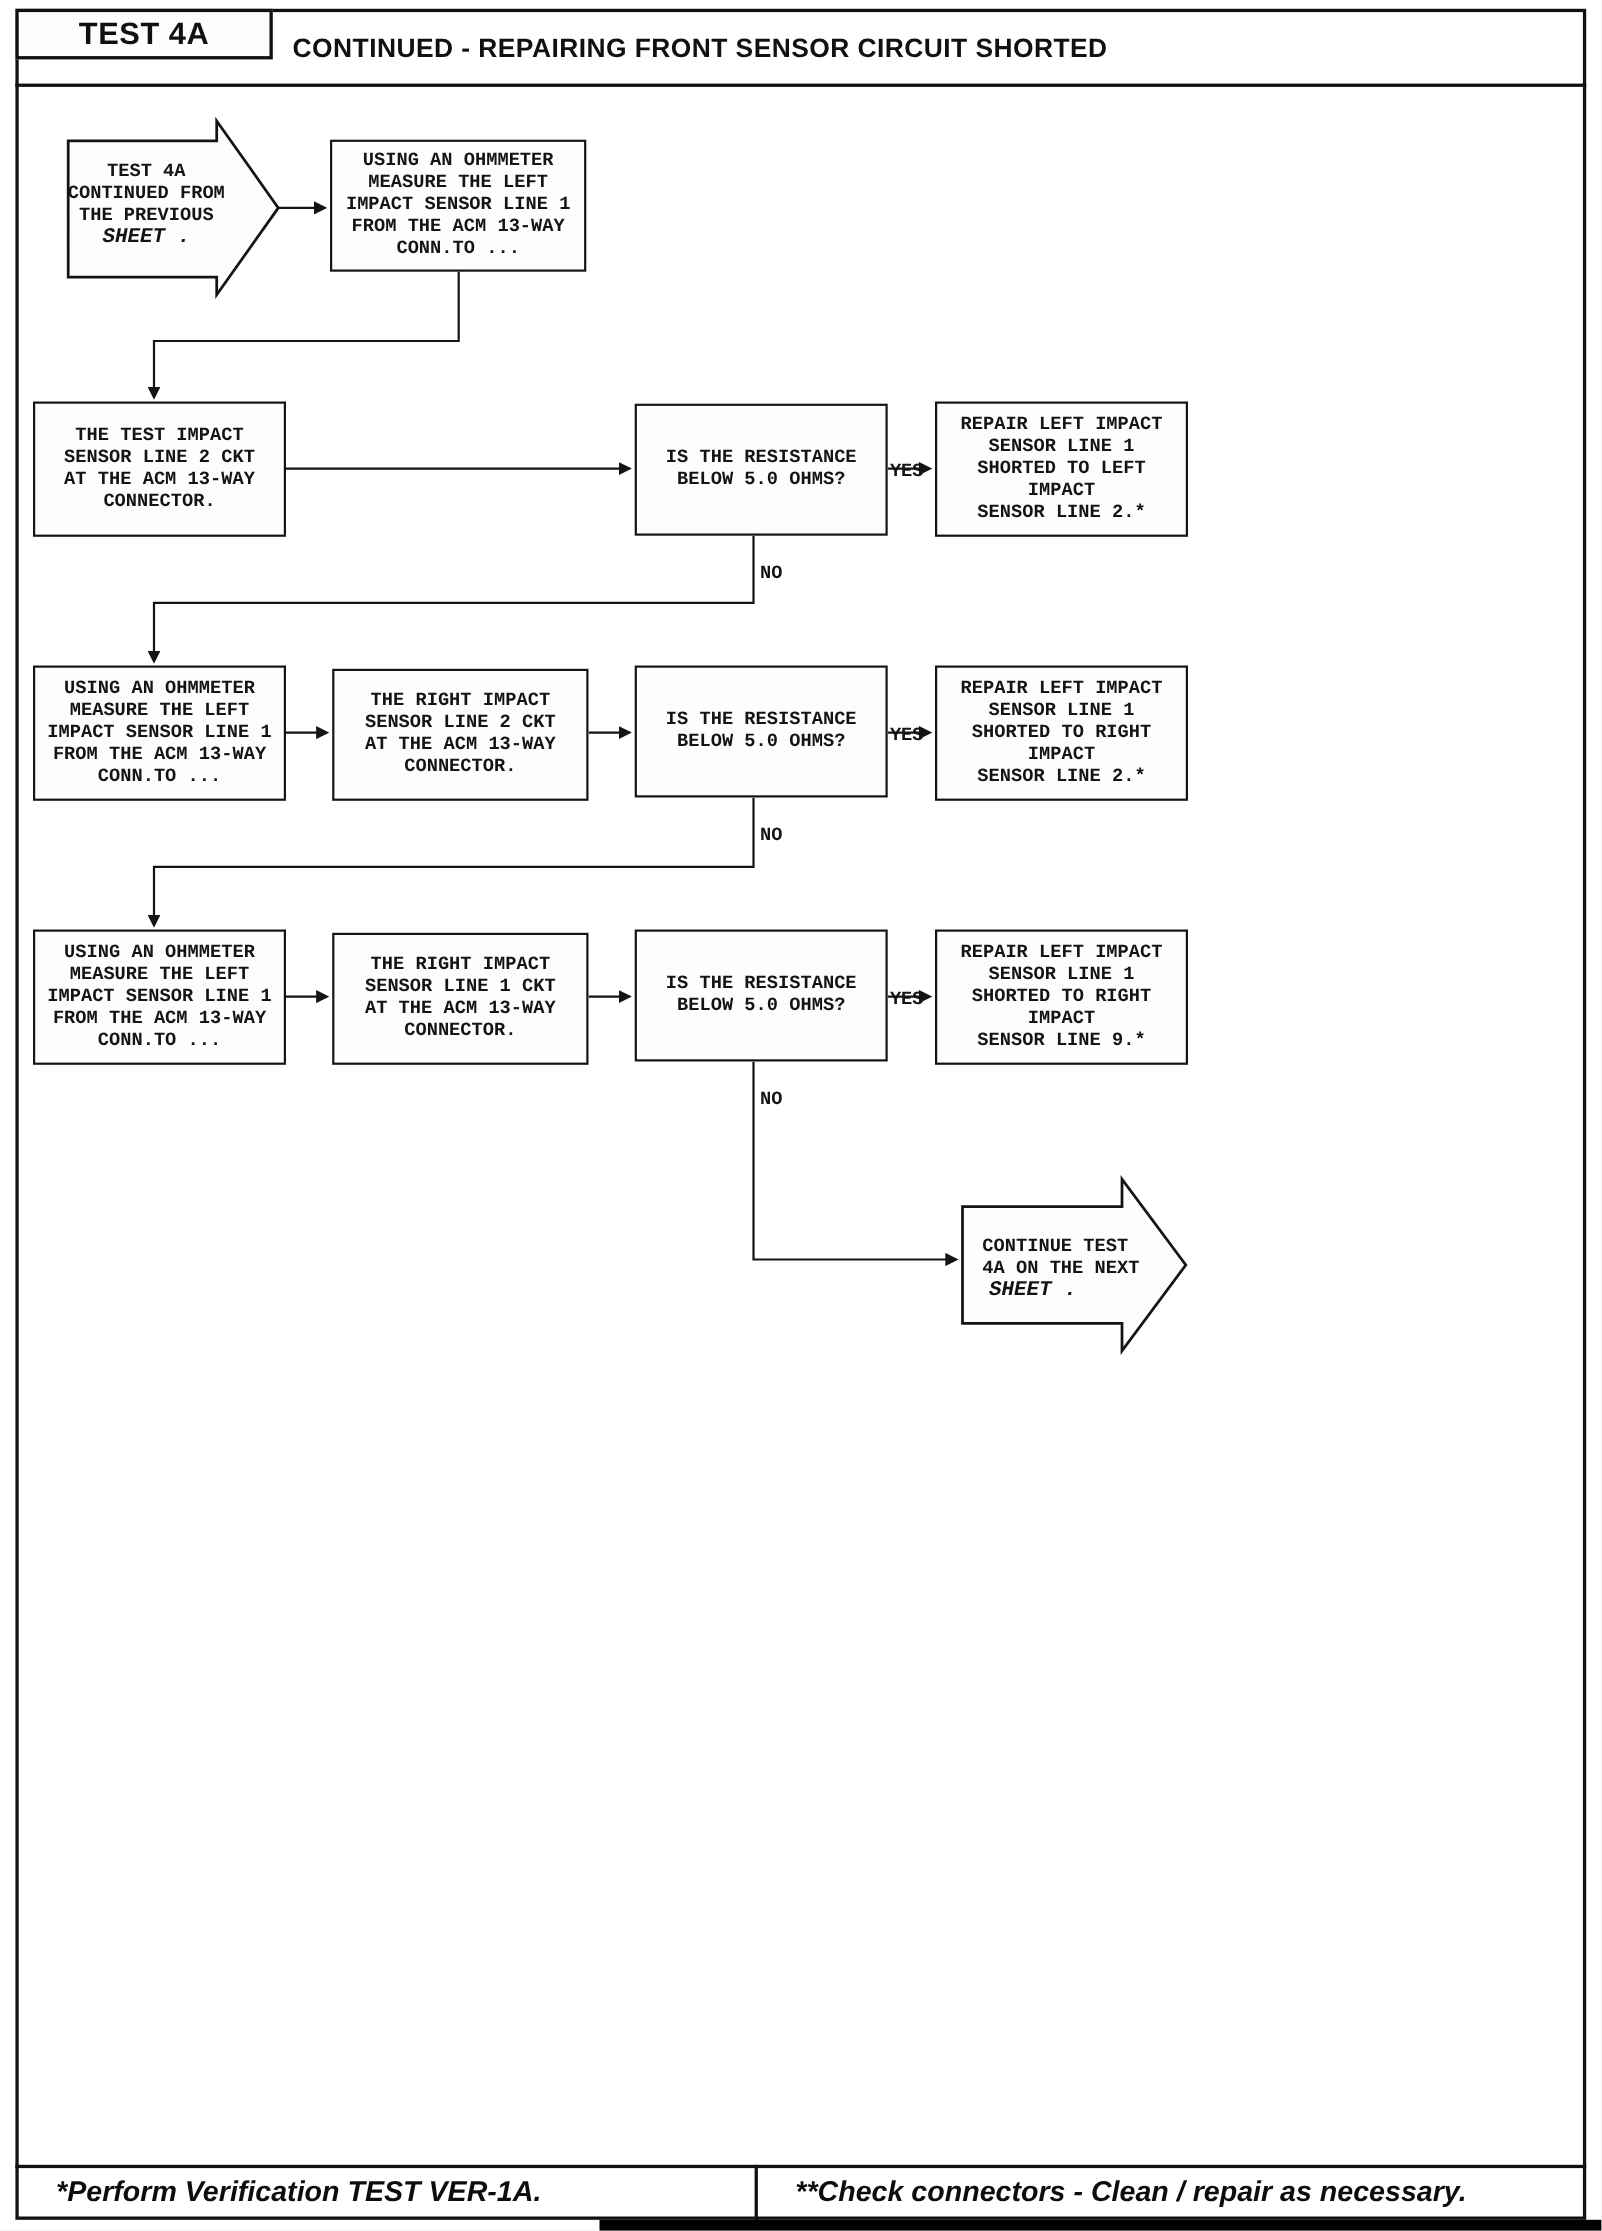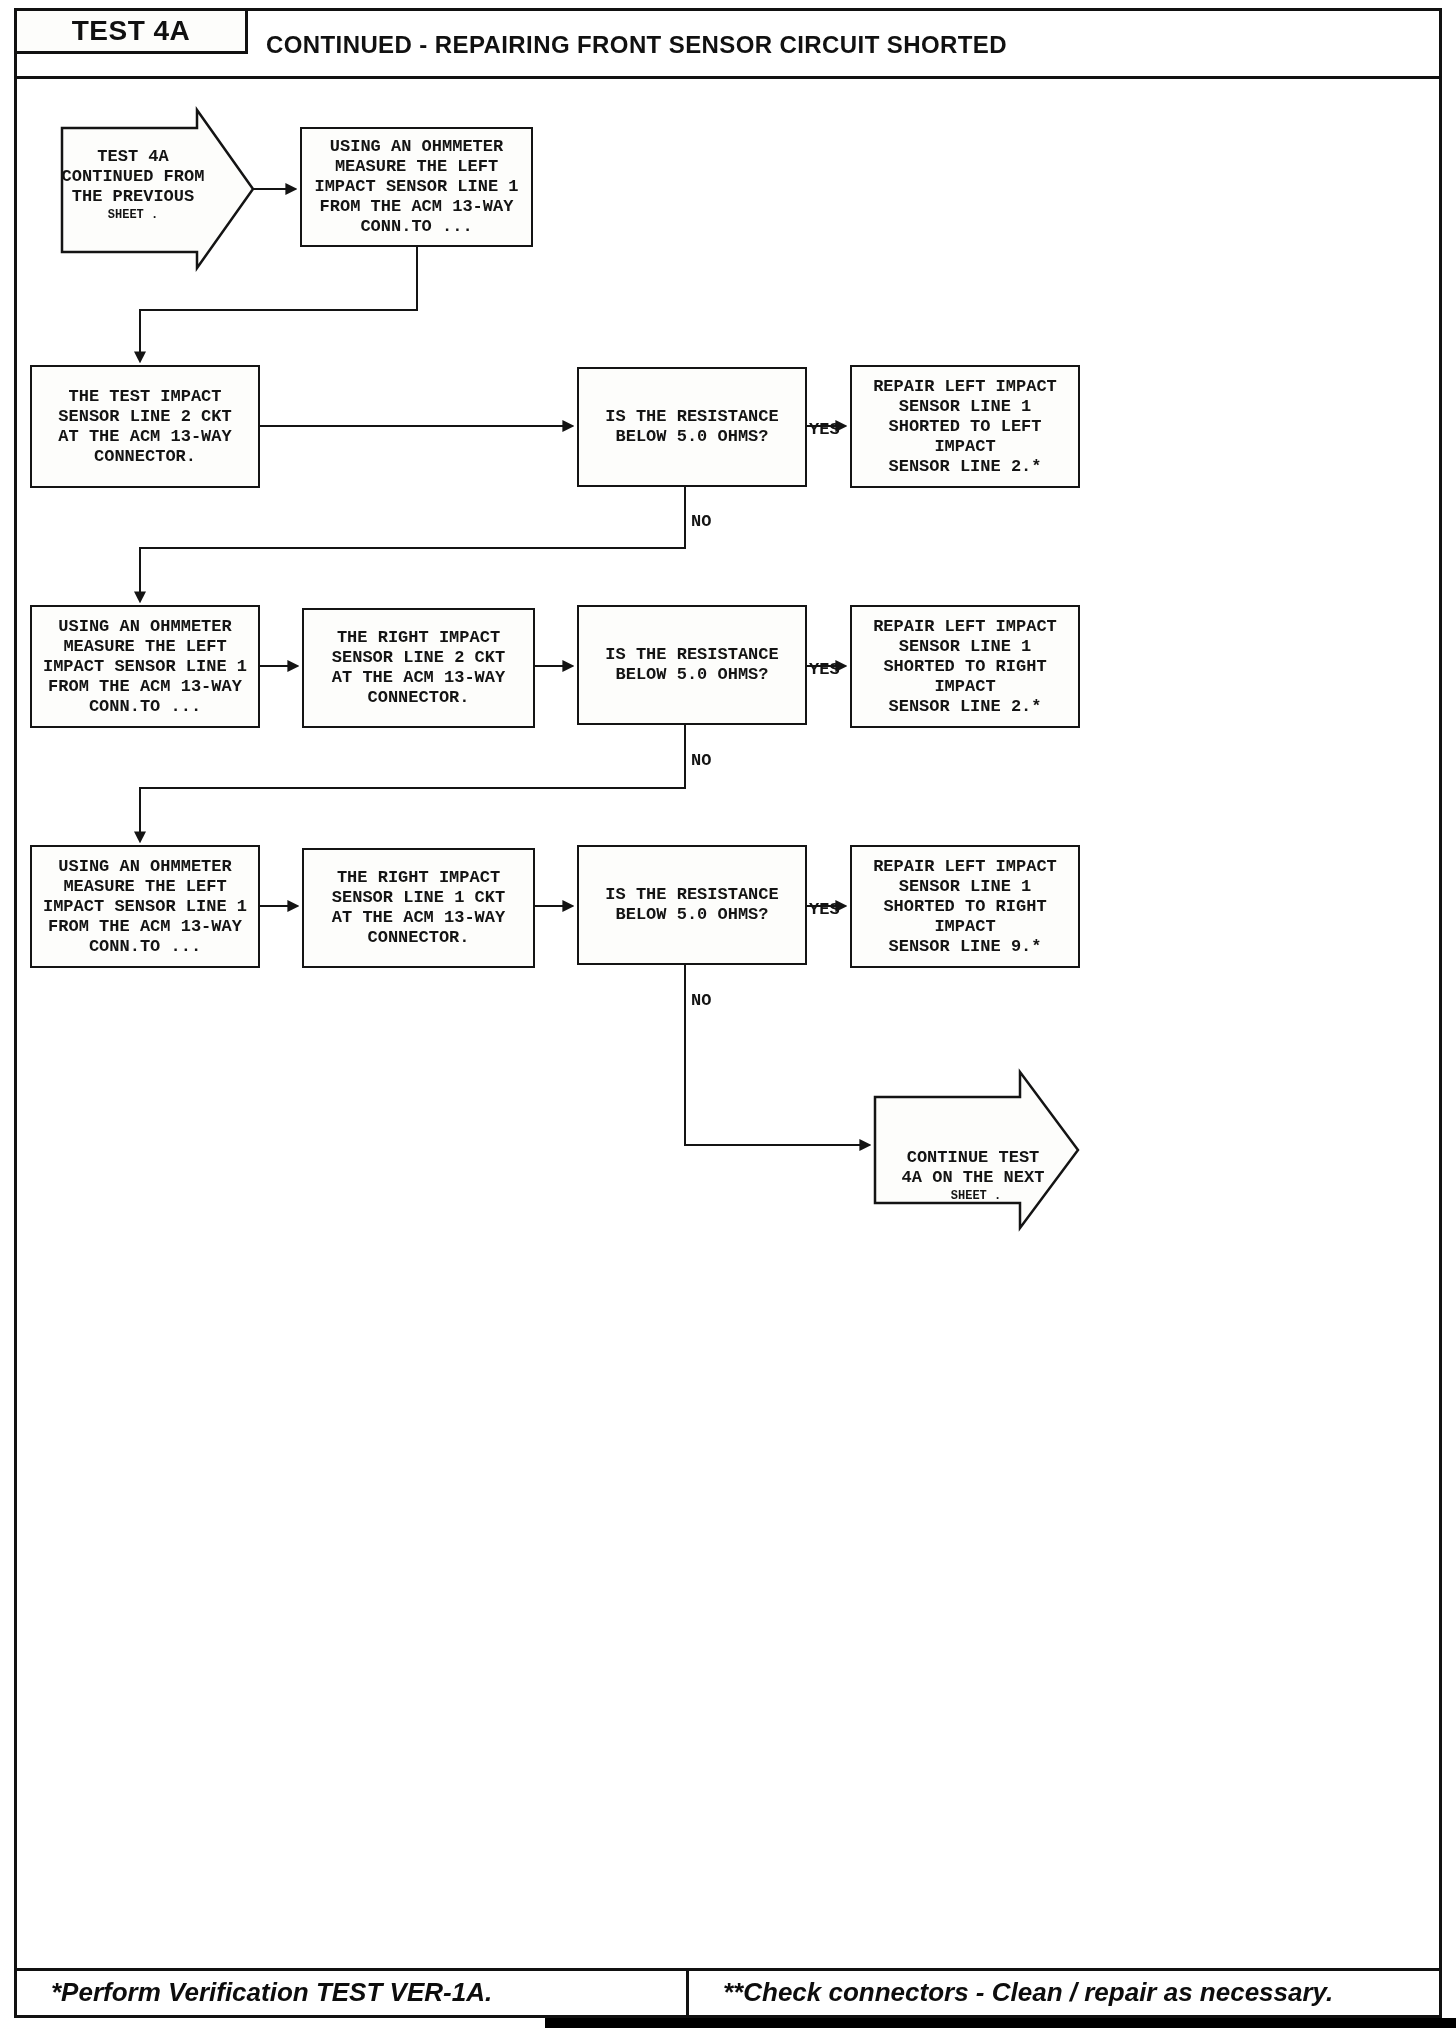--- a/index.html
+++ b/index.html
@@ -21,22 +21,22 @@
 
   .flow-box { position:absolute; border:2.5px solid #141414; background:#fdfdfb;
               display:flex; align-items:center; justify-content:center; text-align:center;
               font:700 17px/20px "Liberation Mono","DejaVu Sans Mono", monospace; color:#141414; }
   .flow-box > div { width:100%; }
 
   .label { position:absolute; font:700 17px/20px "Liberation Mono","DejaVu Sans Mono", monospace; color:#141414;margin-top:22px; }
 
   .penta-text { position:absolute; font:700 17px/20px "Liberation Mono","DejaVu Sans Mono", monospace;
                 color:#141414; text-align:center; z-index:3; }
-  .penta-text.left-align { text-align:center;margin-top:24px; }
-  .small-line { font-size:12px; line-height:17px; }
+  .penta-text.left-align { text-align:left; }
+  .small-line { font-size:19px; line-height:17px;font-style:italic; }
 
   .footer-note { position:absolute; top:1977px; font:italic 700 26px "Liberation Sans", sans-serif; color:#0d0d0d;margin-left:23px; }
   .footer-note.left  { left:28px; }
   .footer-note.right { left:700px; }
 
   svg.connectors { position:absolute; left:0; top:0; width:1456px; height:2028px; z-index:1; }
   .flow-box, .label { z-index:2; }
 </style>
 </head>
 <body>

